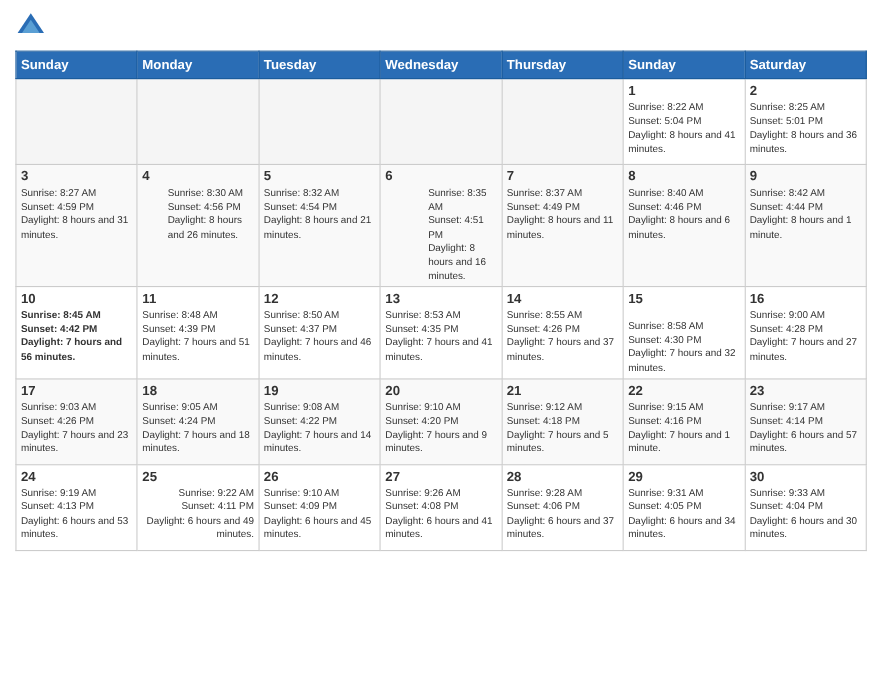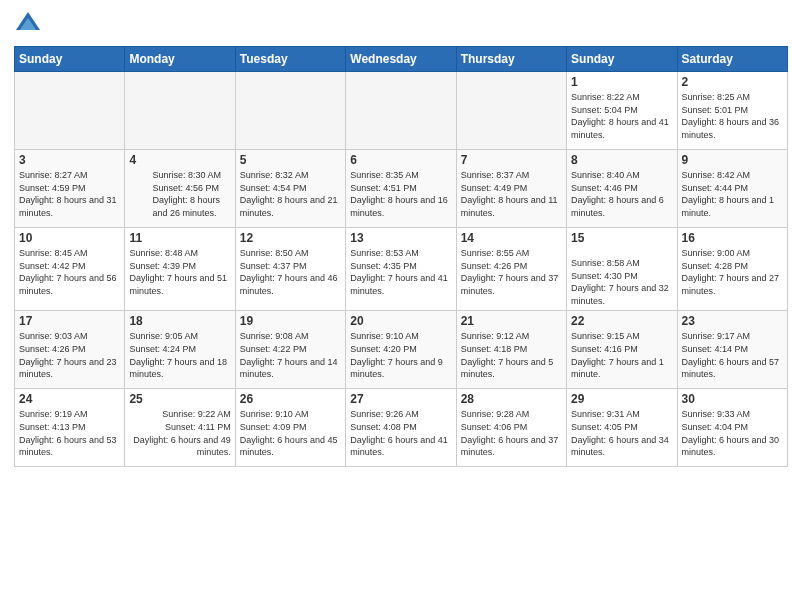--- a/index.html
+++ b/index.html
@@ -166,21 +166,21 @@
 Daylight: 8 hours and 26 minutes.</div>
           </td>
           <td>
             <span class="day-number">5</span>
             <div class="day-info" style="white-space: pre-line;">Sunrise: 8:32 AM
 Sunset: 4:54 PM
 Daylight: 8 hours and 21 minutes.</div>
           </td>
           <td>
             <span class="day-number">6</span>
-            <div class="day-info" style="white-space: pre-line;">Sunrise: 8:35 AM
+            <div class="day-info" style="white-space: pre-line; margin-left: 39px;">Sunrise: 8:35 AM
 Sunset: 4:51 PM
 Daylight: 8 hours and 16 minutes.</div>
           </td>
           <td>
             <span class="day-number">7</span>
             <div class="day-info" style="white-space: pre-line;">Sunrise: 8:37 AM
 Sunset: 4:49 PM
 Daylight: 8 hours and 11 minutes.</div>
           </td>
           <td>
@@ -192,21 +192,21 @@
           <td>
             <span class="day-number">9</span>
             <div class="day-info" style="white-space: pre-line;">Sunrise: 8:42 AM
 Sunset: 4:44 PM
 Daylight: 8 hours and 1 minute.</div>
           </td>
         </tr>
         <tr>
           <td>
             <span class="day-number">10</span>
-            <div class="day-info" style="white-space: pre-line;">Sunrise: 8:45 AM
+            <div class="day-info" style="white-space: pre-line; font-weight: bold;">Sunrise: 8:45 AM
 Sunset: 4:42 PM
 Daylight: 7 hours and 56 minutes.</div>
           </td>
           <td>
             <span class="day-number">11</span>
             <div class="day-info" style="white-space: pre-line;">Sunrise: 8:48 AM
 Sunset: 4:39 PM
 Daylight: 7 hours and 51 minutes.</div>
           </td>
           <td>

